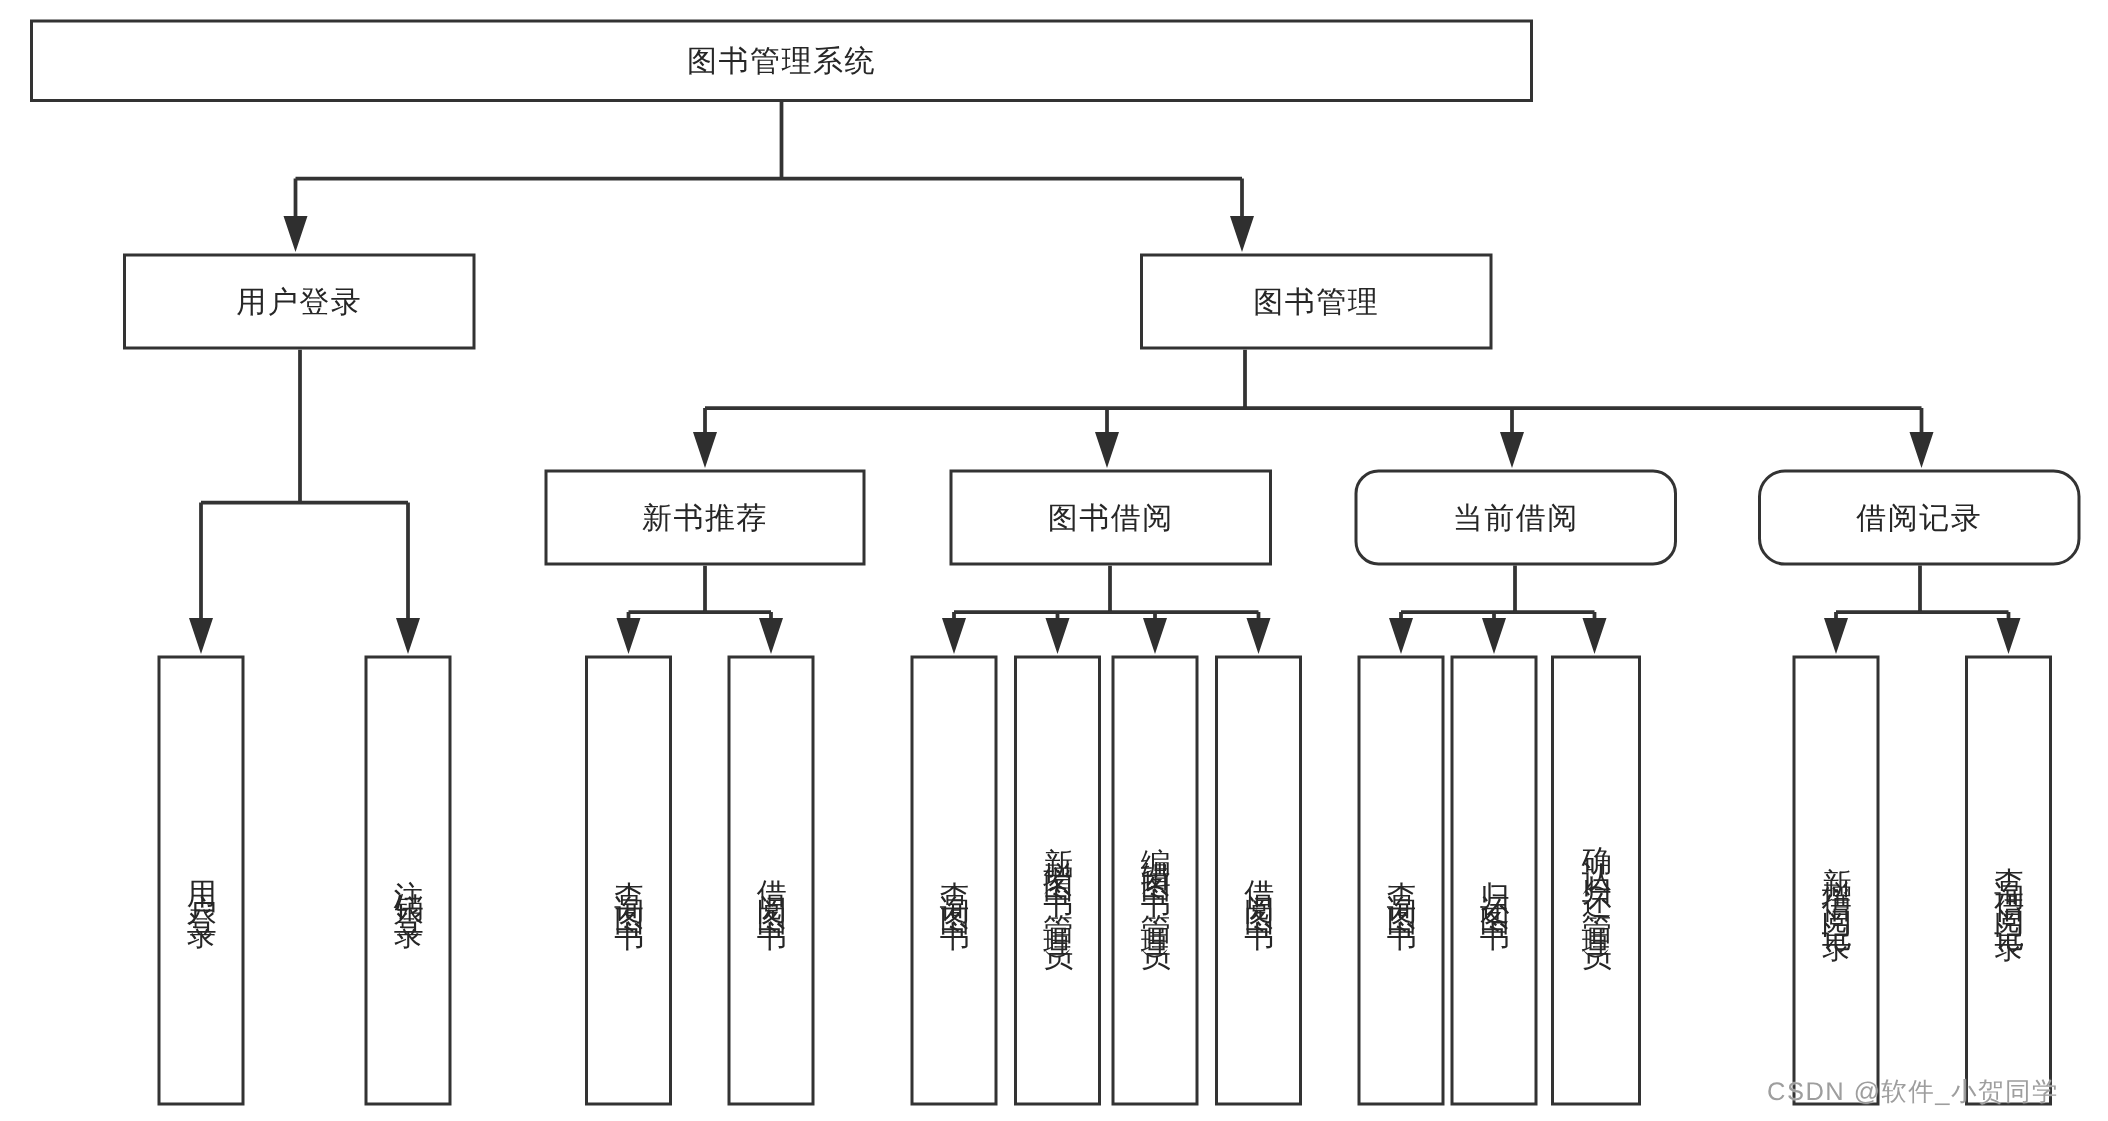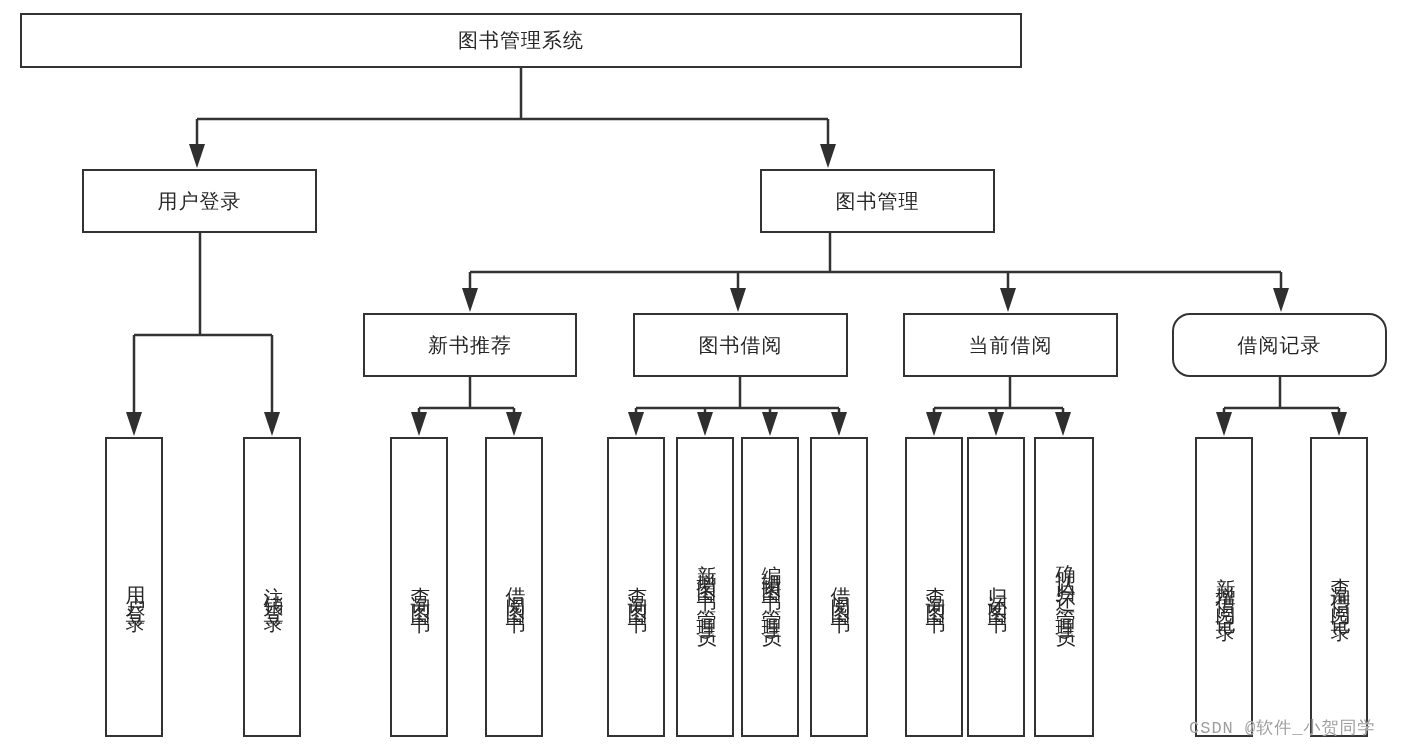--- a/index.html
+++ b/index.html
@@ -1,21 +1,21 @@
 <!DOCTYPE html>
 <html><head>
 <meta charset="utf-8">
 <style>
   html, body { margin: 0; padding: 0; background: #ffffff; }
   #canvas {
     position: relative;
     width: 1405px;
     height: 747px;
     background: #ffffff;
-    font-family: Liberation Mono, monospace;
+    font-family: Liberation Sans, sans-serif;
     overflow: hidden;
   }
   #connectors {
     position: absolute;
     left: 0; top: 0;
     width: 1405px; height: 747px;
     pointer-events: none;
   }
   .box {
     position: absolute;
@@ -39,21 +39,20 @@
   }
   #watermark {
     position: absolute;
     left: 1178px;
     top: 716px;
     font-size: 17px;
     color: #9e9e9e;
     letter-spacing: 1px;
     white-space: nowrap;
     text-shadow: 0 0 1px #ffffff;
-    margin-left: 11px;
   }
 </style>
 </head>
 <body>
 
 <div id="canvas">
 
   <svg id="connectors" viewBox="0 0 1405 747" xmlns="http://www.w3.org/2000/svg">
     <path d="M521 68 V120 M197 119 H828 M197 119 V146 M828 119 V146
              M200 233 V336 M134 335 H272 M134 335 V414 M272 335 V414
@@ -74,21 +73,21 @@
              M1331 412 L1347 412 L1339 436 Z" fill="#2f2f2f" stroke="none"></path>
   </svg>
 
   <div class="box" style="left:20px; top:13px; width:1002px; height:55px;">图书管理系统</div>
 
   <div class="box" style="left:82px; top:169px; width:235px; height:64px;">用户登录</div>
   <div class="box" style="left:712px; top:169px; width:235px; height:64px;margin-left:48px;">图书管理</div>
 
   <div class="box" style="left:363px; top:313px; width:214px; height:64px;">新书推荐</div>
   <div class="box" style="left:633px; top:313px; width:215px; height:64px;">图书借阅</div>
-  <div class="box" style="left:903px; top:313px; width:215px; height:64px;">当前借阅</div>
+  <div class="box" style="left:903px; top:313px; width:215px; height:64px;border-radius:16px;">当前借阅</div>
   <div class="box" style="left:1172px; top:313px; width:215px; height:64px;border-radius:18px;">借阅记录</div>
 
   <div class="box vbox" style="left:105px; top:437px; width:58px; height:300px;">用户登录</div>
   <div class="box vbox" style="left:243px; top:437px; width:58px; height:300px;">注销登录</div>
 
   <div class="box vbox" style="left:390px; top:437px; width:58px; height:300px;">查询图书</div>
   <div class="box vbox" style="left:485px; top:437px; width:58px; height:300px;">借阅图书</div>
 
   <div class="box vbox" style="left:607px; top:437px; width:58px; height:300px;">查询图书</div>
   <div class="box vbox" style="left:676px; top:437px; width:58px; height:300px;">新增图书（管理员）</div>

